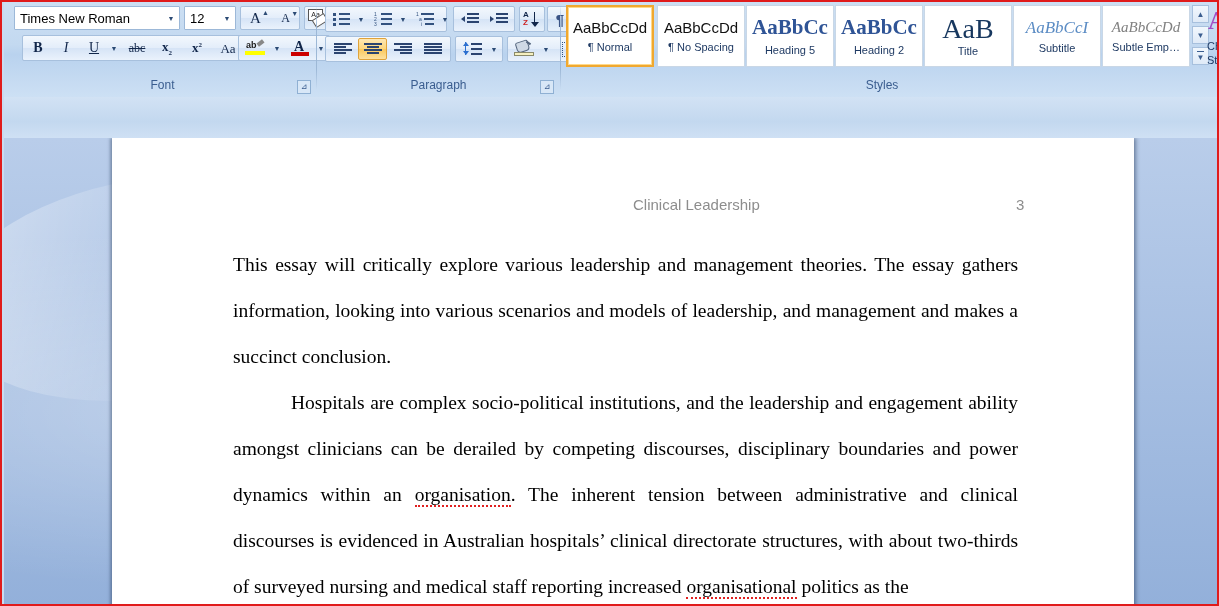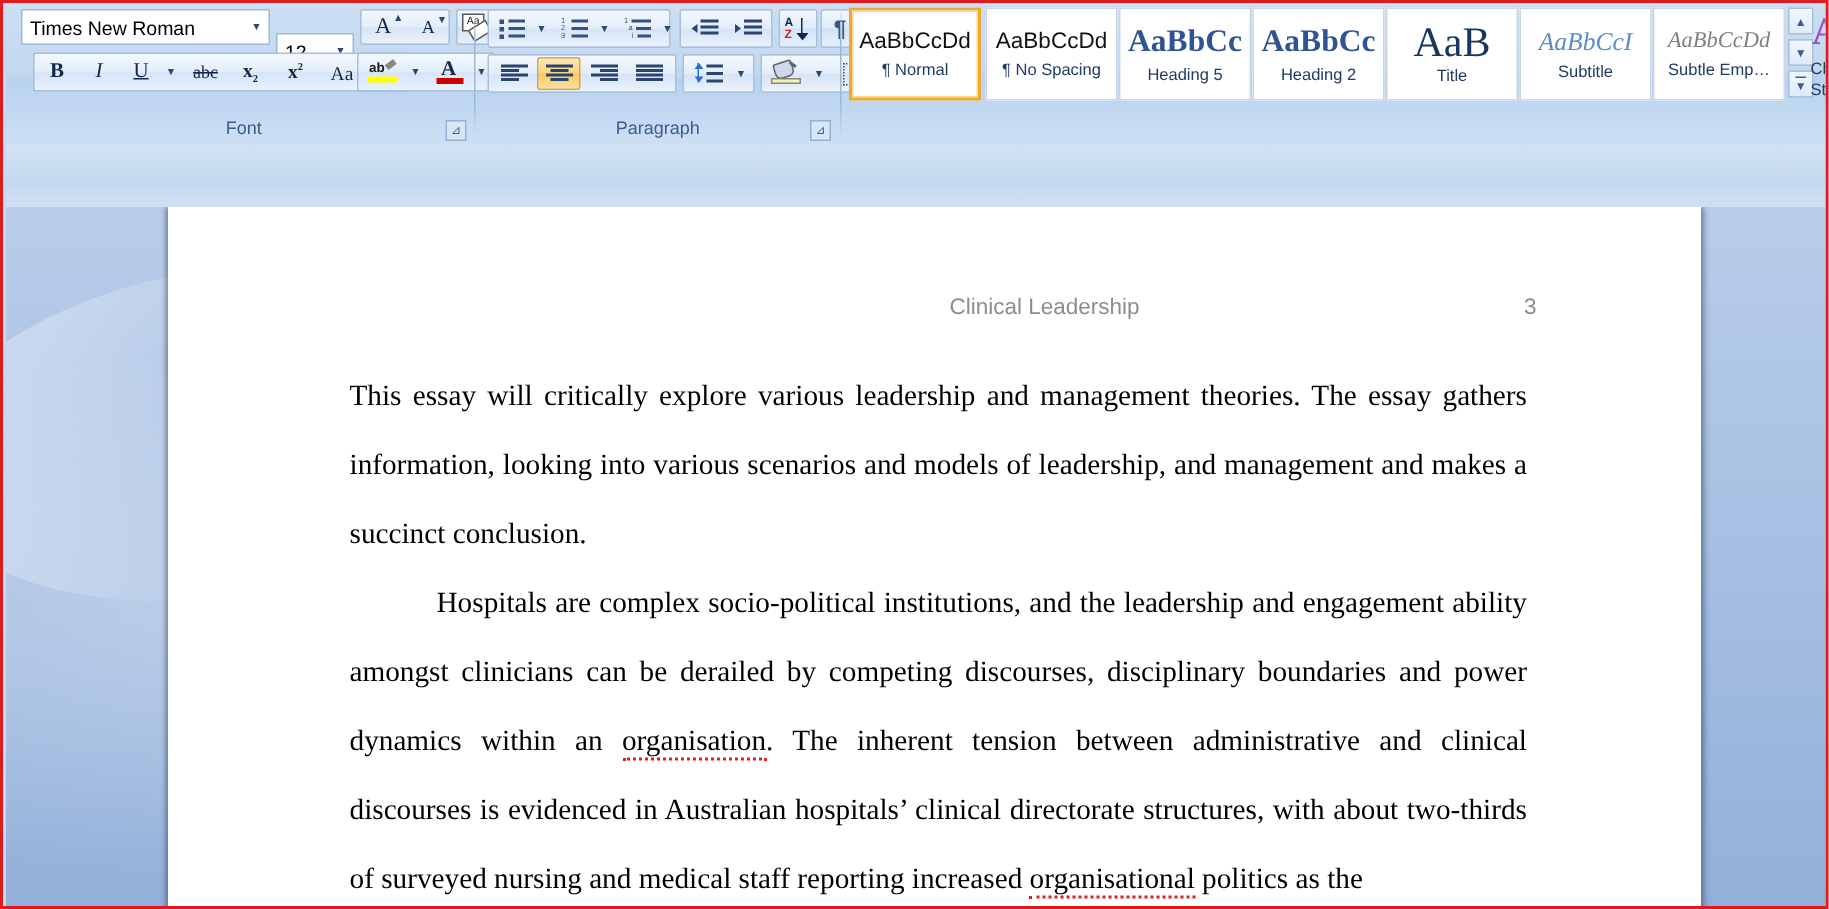--- a/index.html
+++ b/index.html
@@ -164,21 +164,21 @@
 
   <div class="ribbon">
 
     <div class="rgroup" style="left:6px;width:305px;">
       <div class="gbody">
 
         <div class="combo" style="left:4px;top:4px;width:166px;height:24px;">
           <span class="txt">Times New Roman</span>
           <span class="arw">▼</span>
         </div>
-        <div class="combo" style="left:174px;top:20px;width:52px;height:24px;">
+        <div class="combo" style="left:174px;top:4px;width:52px;height:24px;">
           <span class="txt">12</span>
           <span class="arw">▼</span>
         </div>
 
         <div class="cap" style="left:230px;top:4px;width:60px;height:24px;">
           <div class="btn" style="left:0px;top:0px;width:29px;height:22px;">
             <span style="position:relative;">
               <span class="ico" style="font-family:'Liberation Serif',serif;font-size:15px;">A</span>
               <span class="arwsm" style="left:12px;top:-2px;">▲</span>
             </span>
@@ -445,20 +445,21 @@
         <div class="spin" style="left:630px;top:3px;">
           <span>▲</span>
         </div>
         <div class="spin" style="left:630px;top:24px;">
           <span>▼</span>
         </div>
         <div class="spin" style="left:630px;top:45px;">
           <span style="border-top:1px solid #3a5d8f;padding-top:1px;">▼</span>
         </div>
       </div>
+      <div class="glabel">Styles</div>
     </div>
 
     <div style="position:absolute;left:1201px;top:2px;width:30px;height:68px;">
       <span style="position:absolute;left:3px;top:2px;font-family:'Liberation Serif',serif;font-size:26px;color:#a04fc4;font-weight:bold;">A</span>
       <span style="position:absolute;left:2px;top:36px;font-size:11px;color:#1f3a63;">Ch</span>
       <span style="position:absolute;left:2px;top:50px;font-size:11px;color:#1f3a63;">Sty</span>
     </div>
   </div>
 
   <div class="rulerband"></div>

